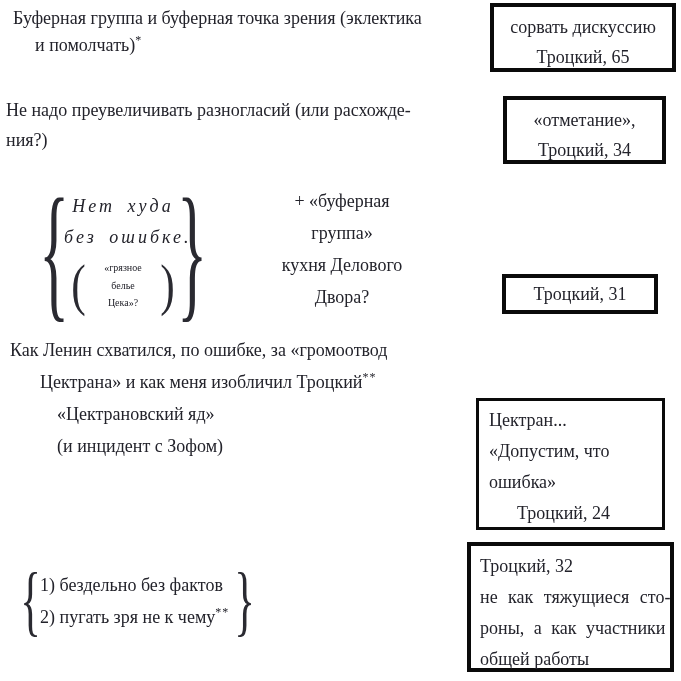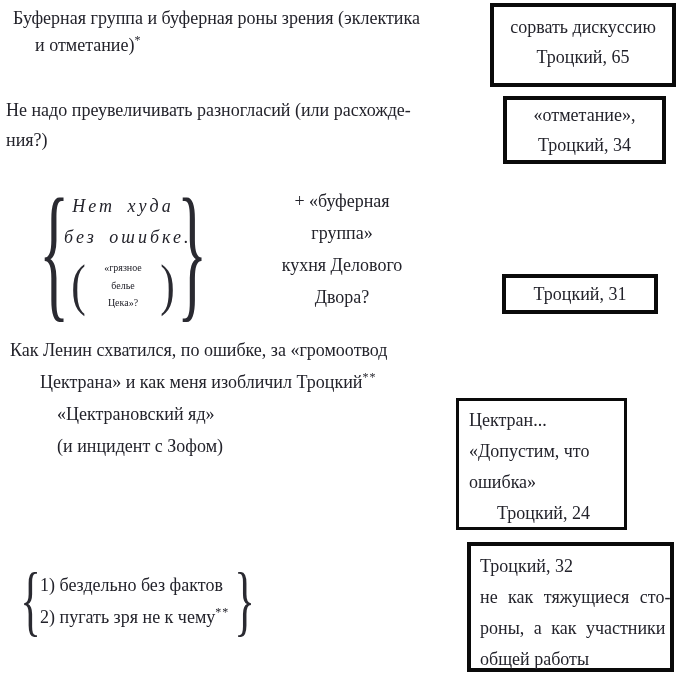--- a/index.html
+++ b/index.html
@@ -71,40 +71,40 @@
   .close-gap { margin-left: 9px; }
 
   
   .qbox {
     position: absolute;
     box-sizing: border-box;
     border: 4px solid #0a0a0a;
     background: #ffffff;
   }
   .qbox .ln { line-height: 30px; }
-  .qbox1 { left: 490px; top: 3px;  width: 186px; height: 84px;  text-align: center; padding-top: 5px; }
-  .qbox2 { left: 503px; top: 96px; width: 163px; height: 68px;  text-align: center; }
+  .qbox1 { left: 490px; top: 3px;  width: 186px; height: 69px;  text-align: center; padding-top: 5px; }
+  .qbox2 { left: 503px; top: 96px; width: 163px; height: 68px;  text-align: center; padding-top: 5px; }
   .qbox3 { left: 502px; top: 274px; width: 156px; height: 40px; text-align: center; }
   .qbox3 .ln { line-height: 33px; }
-  .qbox4 { left: 456px; top: 398px; width: 171px; height: 132px; border-width: 3px; padding: 4px 0 0 10px; }
+  .qbox4 { left: 476px; top: 398px; width: 189px; height: 132px; border-width: 3px; padding: 4px 0 0 10px; }
   .qbox4 .ln { line-height: 31px; }
   .qbox4 .ind28 { padding-left: 28px; }
   .qbox5 { left: 467px; top: 542px; width: 207px; height: 130px; padding: 5px 0 0 9px; }
   .qbox5 .ln { line-height: 31px; }
   .ws6 { word-spacing: 6px; }
   .ws5 { word-spacing: 5px; }
 </style>
 </head>
 <body>
 
 <div class="page">
 
   <div class="abs block1">
-    <div class="ln"><span>Буферная группа и буферная роны зрения (эклектика</span></div>
-    <div class="ln indent"><span>и отметание)</span><sup class="fnmark">*</sup></div>
+    <div class="ln"><span>Буферная группа и буферная точка зрения (эклектика</span></div>
+    <div class="ln indent"><span>и помолчать)</span><sup class="fnmark">*</sup></div>
   </div>
 
   <div class="abs block2">
     <div class="ln"><span>Не надо преувеличивать разногласий (или расхожде-</span></div>
     <div class="ln"><span>ния?)</span></div>
   </div>
 
   <div class="abs bgroup">
     <span class="brace-big">{</span>
     <div class="bcontent">

